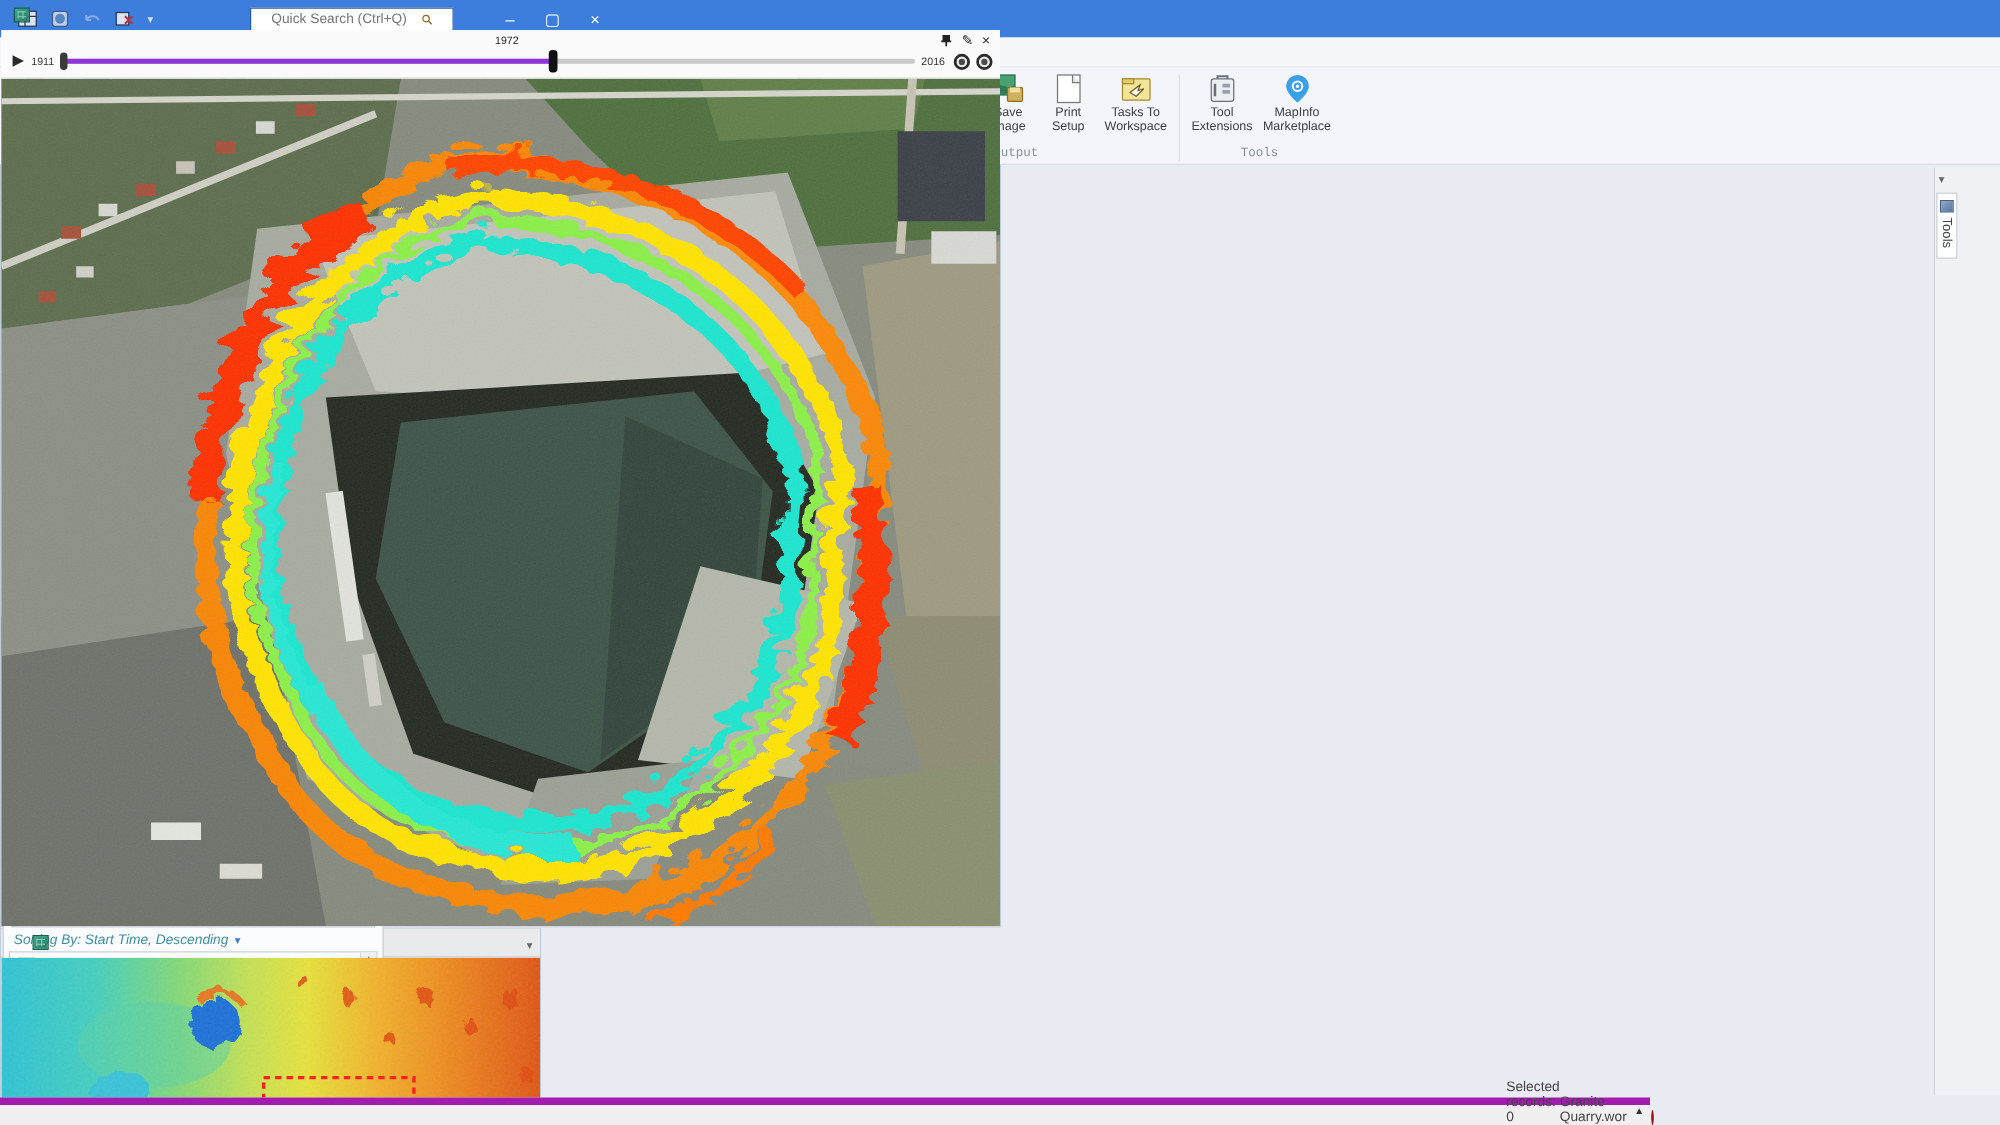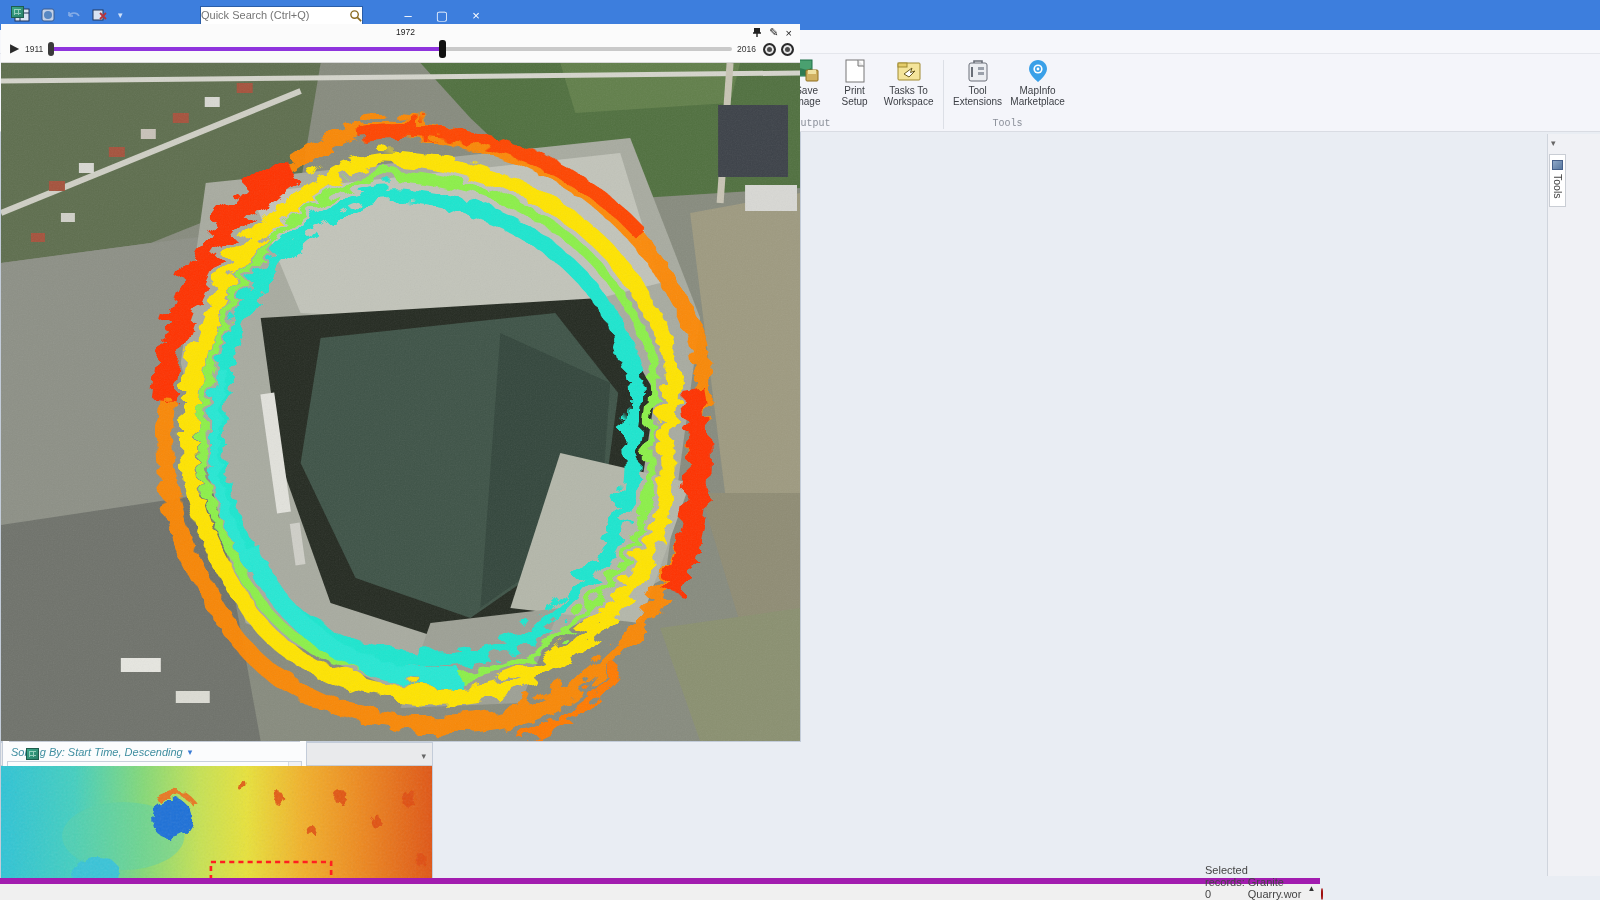--- a/index.html
+++ b/index.html
@@ -4,21 +4,21 @@
 <style>
   * { box-sizing: border-box; margin:0; padding:0; }
   html,body { width:1600px; height:900px; overflow:hidden; font-family:"Liberation Sans",sans-serif; font-size:12px; color:#333; background:#e9edf3; }
 
   
   #titlebar { position:absolute; left:0; top:0; width:1600px; height:30px; background:#3d7edd; display:flex; align-items:center; color:#fff; }
   .qat { display:flex; align-items:center; gap:10px; padding-left:14px; width:200px; }
   .qat-ico { width:16px; height:16px; opacity:.92; }
   .qat-caret { font-size:9px; color:#cfe0f8; }
   .title-text { flex:1; text-align:center; font-size:12px; color:#eaf1fd; }
-  .qsearch { display:flex; align-items:center; background:#fff; border:1px solid #2a5da8; height:19px; width:163px; padding:0 0; margin-right:28px; }
+  .qsearch { display:flex; align-items:center; background:#fff; border:1px solid #2a5da8; height:19px; width:163px; padding:0 16px; margin-right:28px; }
   .qsearch input { border:none; outline:none; flex:1; font-size:11px; font-style:normal; color:#555; width:120px; font-family:"Liberation Sans",sans-serif;}
   .winbtns { display:flex; }
   .winbtn { width:34px; height:30px; display:flex; align-items:center; justify-content:center; font-size:13px; color:#fff; }
 
   
   #ribbontabs { position:absolute; left:0; top:30px; width:1600px; height:24px; background:#f6f7fb; display:flex; align-items:flex-end; padding-left:12px; gap:2px; border-bottom:1px solid #e4e6ec; }
   .rtab { padding:3px 13px 5px; font-size:12px; color:#454545; }
   .rtab.pro { color:#9c3f9e; }
   .rtab.active { color:#2b6cd4; font-weight:bold; border-bottom:2px solid #2b6cd4; padding-bottom:3px; }
 

